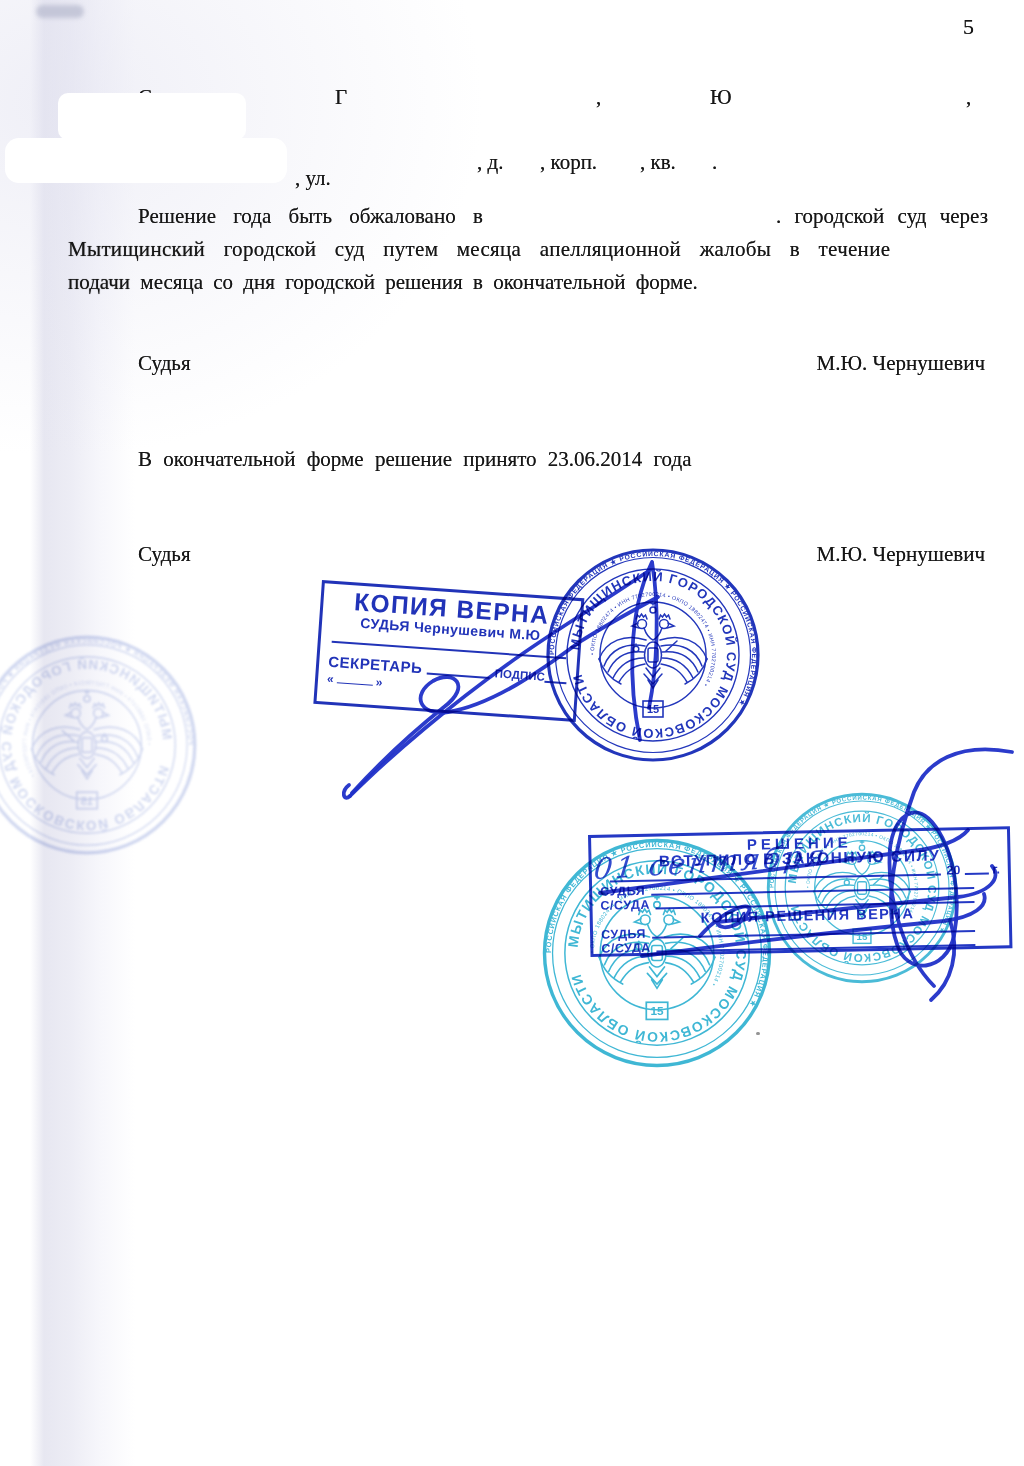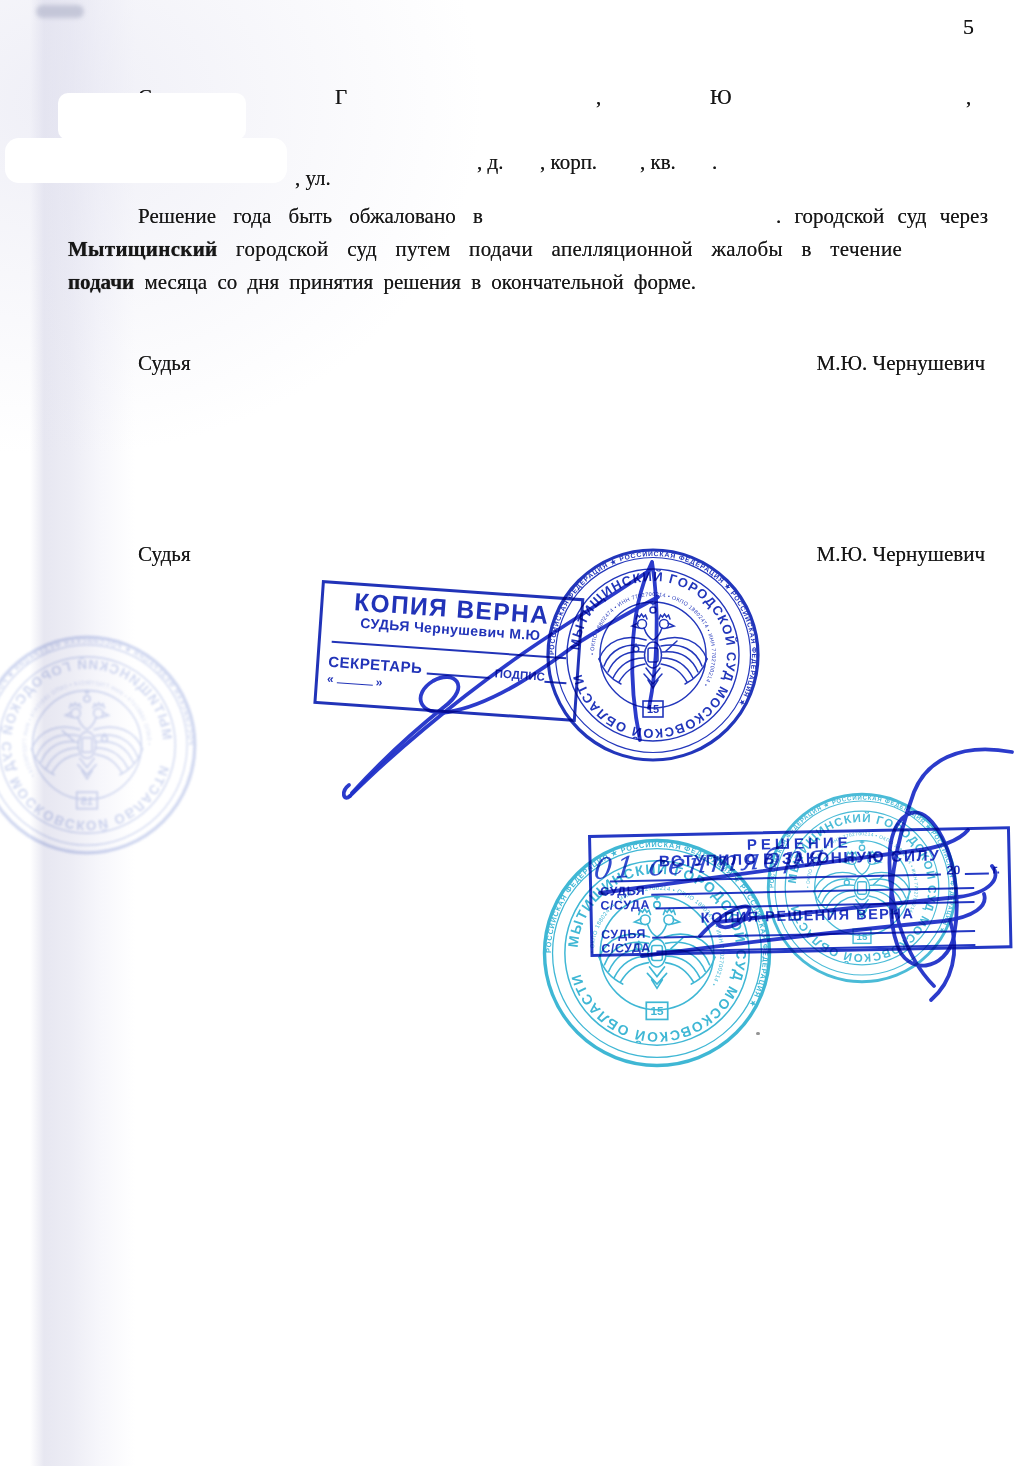--- a/index.html
+++ b/index.html
@@ -13,21 +13,21 @@
   .smudge{position:absolute;left:36px;top:5px;width:48px;height:13px;border-radius:7px;
     background:#b9bcd0;filter:blur(2px);opacity:.75;z-index:0;}
   .dot-artifact{position:absolute;left:756px;top:1032px;width:4px;height:3px;border-radius:2px;
     background:#2a2a2a;opacity:.5;z-index:1;}
   .redaction{position:absolute;background:#ffffff;z-index:2;}
   .red1{left:58px;top:93px;width:188px;height:47px;border-radius:10px;}
   .red2{left:5px;top:138px;width:282px;height:45px;border-radius:14px;}
 
   .t{position:absolute;font-size:21px;line-height:26px;white-space:nowrap;z-index:1;
      text-shadow:0 0 .6px rgba(25,25,25,.75);}
-  .bold{font-weight:bold;text-shadow:0 0 .8px rgba(25,25,25,.8);}
+  .bold{font-weight:normal;text-shadow:0 0 .8px rgba(25,25,25,.8);}
   .pagenum{left:963px;top:14px;font-size:22px;}
 
   
   .ink-layer{mix-blend-mode:multiply;}
   .copy-stamp{position:absolute;left:322px;top:580px;width:263px;height:124px;z-index:3;
     border:3.5px solid #2133b8;color:#2133b8;transform:rotate(4deg);transform-origin:0 0;
     font-family:"Liberation Sans",sans-serif;font-weight:bold;padding:3px 9px;box-sizing:border-box;}
   .cs-title{font-size:25px;letter-spacing:1.5px;text-align:center;line-height:27px;transform:scaleX(.98);}
   .cs-judge{font-size:14px;text-align:center;line-height:15px;letter-spacing:.4px;}
   .cs-rule{height:12px;border-bottom:2px solid #2133b8;margin:0 2px;}
@@ -91,30 +91,31 @@
   <span class="t" style="left:640px;top:149px">, кв.</span>
   <span class="t" style="left:712px;top:149px">.</span>
 
   <div class="redaction red1"></div>
   <div class="redaction red2"></div>
 
   <span class="t" style="left:138px;top:203px;word-spacing:12px">Решение года быть обжаловано в</span>
   <span class="t" style="right:36px;top:203px;word-spacing:8px">. городской суд через</span>
   <span class="t" style="left:68px;top:236px;word-spacing:13px;letter-spacing:.3px">
     <span class="bold">Мытищинский</span>
-    <span>городской суд путем подачи апелляционной жалобы в течение</span>
+    <span>городской суд путем месяца апелляционной жалобы в течение</span>
   </span>
   <span class="t" style="left:68px;top:269px;word-spacing:5px">
     <span class="bold">подачи</span>
-    <span>месяца со дня принятия решения в окончательной форме.</span>
+    <span>месяца со дня городской решения в окончательной форме.</span>
   </span>
 
   <span class="t" style="left:138px;top:350px">Судья</span>
   <span class="t" style="right:39px;top:350px">М.Ю. Чернушевич</span>
 
+  <span class="t" style="left:138px;top:446px;word-spacing:6px">В окончательной форме решение принято 23.06.2014 года</span>
 
   <span class="t" style="left:138px;top:541px">Судья</span>
   <span class="t" style="right:39px;top:541px">М.Ю. Чернушевич</span>
 
   <div class="seal seal-bleed ink-layer">
     <svg width="230" height="230" viewBox="0 0 224 224">
         <use href="#seal-emblem"></use>
       </svg>
   </div>
 

